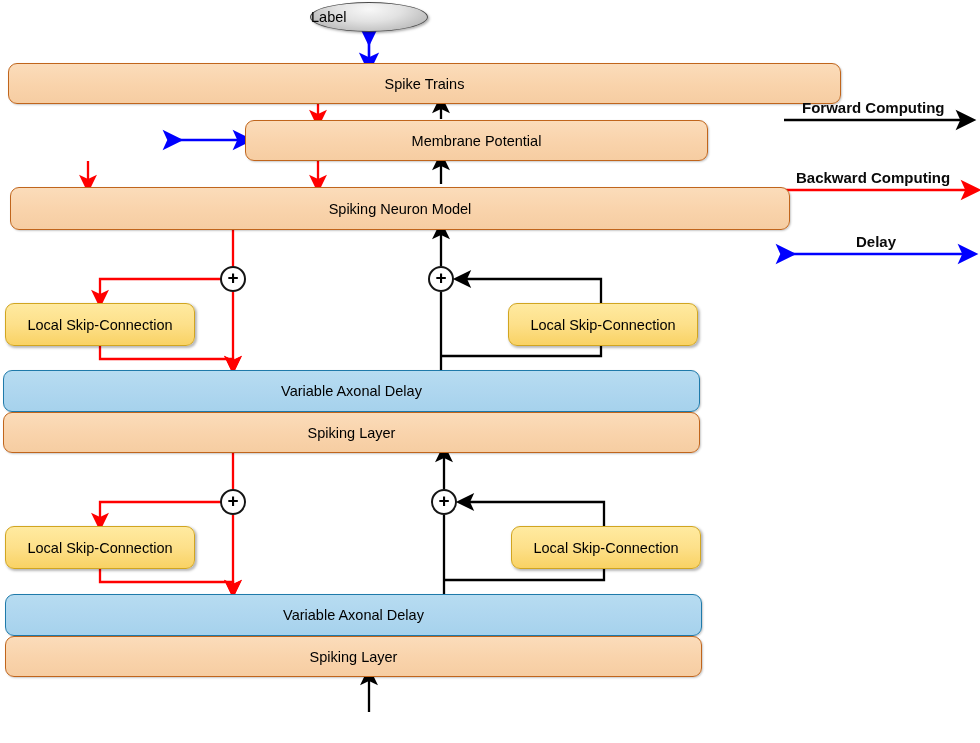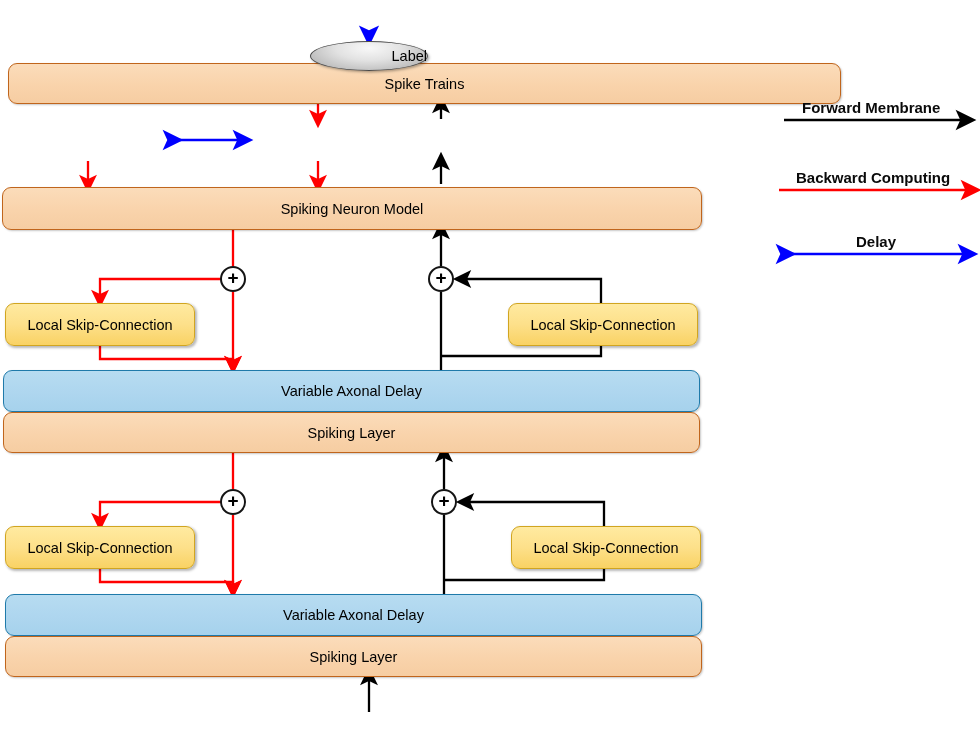--- a/index.html
+++ b/index.html
@@ -55,29 +55,28 @@
     background: linear-gradient(180deg, #f3f3f3 0%, #d8d8d8 45%, #b4b4b4 100%);
     border: 1.6px solid #4a4a4a;
     box-shadow: 1.5px 1.5px 2.5px rgba(0,0,0,0.3);
   }
   
   .ellipse {
     position: absolute;
     box-sizing: border-box;
     display: flex;
     align-items: center;
-    justify-content: flex-end;
+    justify-content: flex-start;
     border-radius: 50%;
     background: radial-gradient(ellipse at 50% 22%, #f8f8f8 0%, #e2e2e2 40%, #bdbdbd 78%, #a9a9a9 100%);
     border: 1.6px solid #4a4a4a;
     box-shadow: 1.5px 1.5px 2.5px rgba(0,0,0,0.3);
     font-size: 14.5px;
     color: #000;
     z-index: 6;
-    margin-top: 39px;
   }
   
   .adder {
     position: absolute;
     box-sizing: border-box;
     width: 26px;
     height: 26px;
     border-radius: 50%;
     background: #ffffff;
     border: 2.2px solid #141414;
@@ -231,22 +230,25 @@
   <div class="ellipse" style="left:310px; top:2px; width:118px; height:30px;">
     <span>Label</span>
   </div>
 
 
   <div class="node orange rounded" style="left:8px; top:63px; width:833px; height:41px;">
     <span>Spike Trains</span>
   </div>
 
 
-
-  <div class="node orange rounded" style="left:2px; top:187px; width:700px; height:43px;">
+  <div class="node orange rounded" style="left:245px; top:120px; width:463px; height:41px;">
+    <span>Membrane Potential</span>
+  </div>
+
+  <div class="node orange rounded" style="left:10px; top:187px; width:780px; height:43px;">
     <span>Spiking Neuron Model</span>
   </div>
 
   <div class="node yellow rounded" style="left:5px; top:303px; width:190px; height:43px;">
     <span>Local Skip-Connection</span>
   </div>
 
   <div class="node yellow rounded" style="left:508px; top:303px; width:190px; height:43px;">
     <span>Local Skip-Connection</span>
   </div>
@@ -282,21 +284,21 @@
     <span>+</span>
   </div>
   <div class="adder" style="left:220px; top:489px;">
     <span>+</span>
   </div>
   <div class="adder" style="left:431px; top:489px;">
     <span>+</span>
   </div>
 
   <div class="legend-label" style="left:802px; top:99px;">
-    <span>Forward Membrane</span>
+    <span>Forward Computing</span>
   </div>
   <div class="legend-label" style="left:796px; top:169px;">
     <span>Backward Computing</span>
   </div>
   <div class="legend-label" style="left:856px; top:233px;">
     <span>Delay</span>
   </div>
 
 </div>
 

